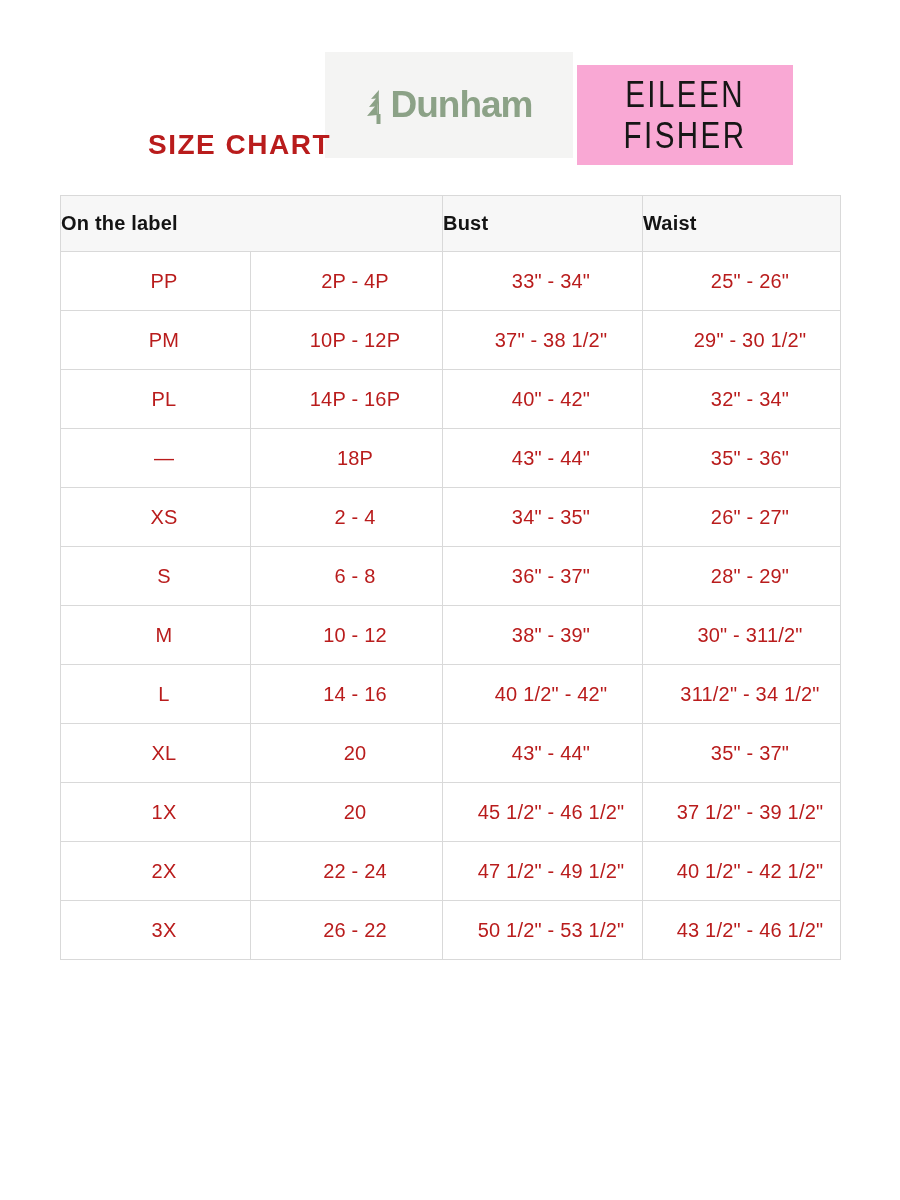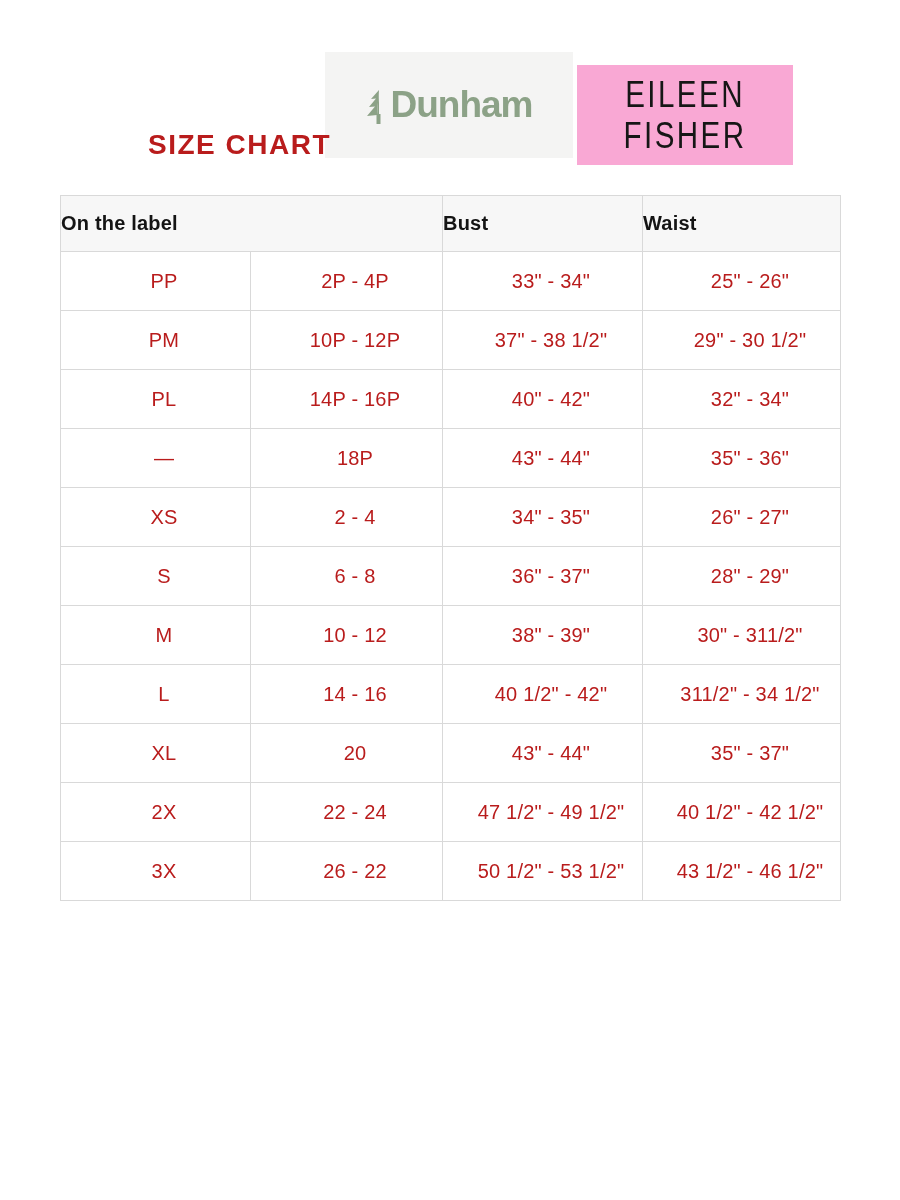--- a/index.html
+++ b/index.html
@@ -123,20 +123,26 @@
         <td>40 1/2" - 42"</td>
         <td>311/2" - 34 1/2"</td>
       </tr>
       <tr>
         <td>XL</td>
         <td>20</td>
         <td>43" - 44"</td>
         <td>35" - 37"</td>
       </tr>
       <tr>
+        <td>1X</td>
+        <td>20</td>
+        <td>45 1/2" - 46 1/2"</td>
+        <td>37 1/2" - 39 1/2"</td>
+      </tr>
+      <tr>
         <td>2X</td>
         <td>22 - 24</td>
         <td>47 1/2" - 49 1/2"</td>
         <td>40 1/2" - 42 1/2"</td>
       </tr>
       <tr>
         <td>3X</td>
         <td>26 - 22</td>
         <td>50 1/2" - 53 1/2"</td>
         <td>43 1/2" - 46 1/2"</td>

